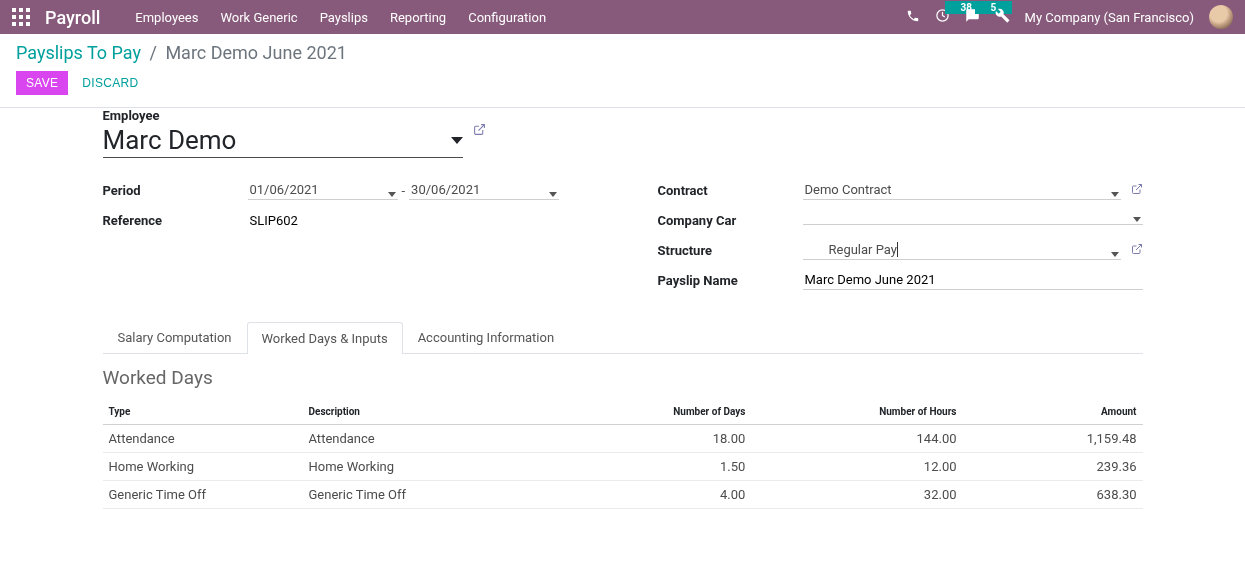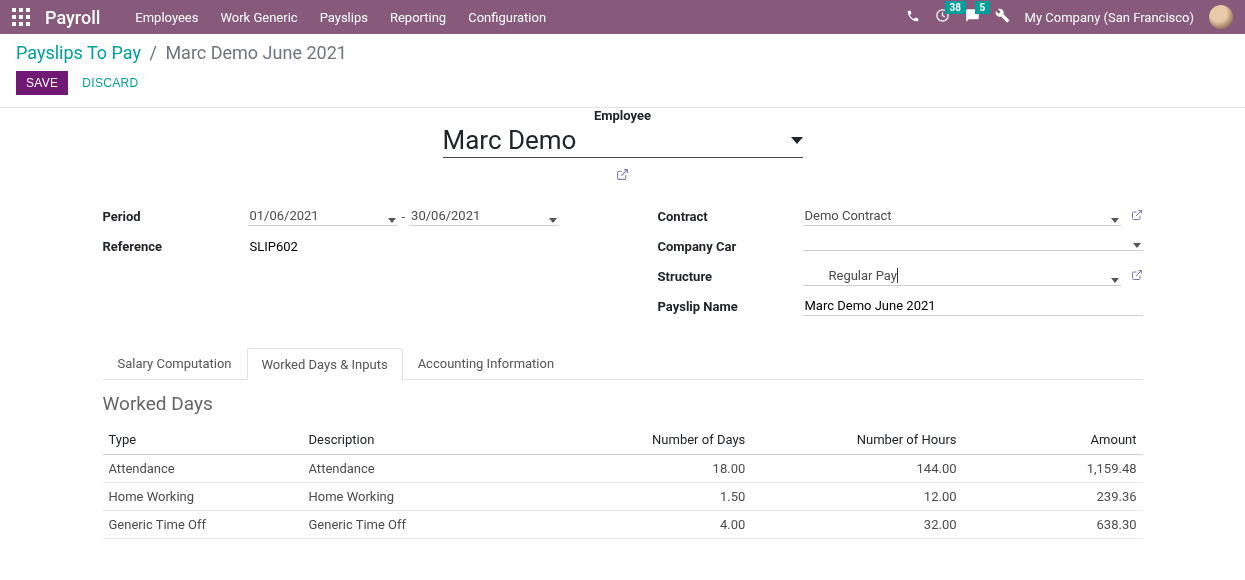--- a/index.html
+++ b/index.html
@@ -8,41 +8,41 @@
   
   .navbar { background: #875A7B; color: #fff; height: 34px; display: flex; align-items: center; padding: 0 12px; }
   .apps-icon { width: 18px; height: 18px; margin-right: 15px; cursor: pointer; }
   .apps-icon svg { fill: #fff; }
   .brand { font-size: 18px; font-weight: 500; margin-right: 35px; }
   .nav-menu { display: flex; gap: 22px; justify-content: space-between; }
   .nav-item { color: #fff; font-size: 13px; cursor: pointer; }
   .nav-spacer { flex: 1; }
   .nav-right { display: flex; align-items: center; gap: 15px; }
   .nav-right-icon { position: relative; cursor: pointer; color: #fff; }
-  .badge { position: absolute; top: -7px; left: 10px; background: #00A09D; color: #fff; font-size: 10px; font-weight: 700; padding: 1px 5px; border-radius: 0; }
+  .badge { position: absolute; top: -7px; left: 10px; background: #00A09D; color: #fff; font-size: 10px; font-weight: 700; padding: 1px 16px; border-radius: 0; }
   .company-name { font-size: 13px; }
   .avatar { width: 24px; height: 24px; border-radius: 50%; background: radial-gradient(circle at 40% 35%, #e8c9a8 40%, #b8957a 60%, #6b5540 90%); }
   
   
   .control-panel { padding: 8px 16px 12px; border-bottom: 1px solid #dee2e6; }
   .breadcrumb { font-size: 18px; margin-bottom: 8px; }
   .breadcrumb .bc-link { color: #00A09D; cursor: pointer; }
   .breadcrumb .bc-sep { color: #6c757d; margin: 0 4px; }
   .breadcrumb .bc-current { color: #6c757d; }
   .action-buttons { display: flex; gap: 4px; }
-  .btn-save { background: #701a75; color: #fff; border: none; padding: 5px 10px; font-size: 12px; font-weight: 500; cursor: pointer; text-transform: uppercase; letter-spacing: .3px; }
+  .btn-save { background: #d946ef; color: #fff; border: none; padding: 5px 10px; font-size: 12px; font-weight: 500; cursor: pointer; text-transform: uppercase; letter-spacing: .3px; }
   .btn-discard { background: transparent; color: #00A09D; border: none; padding: 5px 10px; font-size: 12px; font-weight: 500; cursor: pointer; text-transform: uppercase; letter-spacing: .3px; }
   
   
   .form-container { display: flex; justify-content: center; }
   .form-sheet { width: 1080px; padding: 0 20px 20px; }
   
-  .field-label-top { font-size: 13px; font-weight: 700; color: #212529; text-align: center; }
+  .field-label-top { font-size: 13px; font-weight: 700; color: #212529; }
   .employee-row { margin-bottom: 18px; }
-  .employee-input-wrap { display: flex; align-items: center; gap: 10px; flex-direction: column; }
+  .employee-input-wrap { display: flex; align-items: flex-start; gap: 10px; }
   .employee-input { display: flex; align-items: center; justify-content: space-between; width: 360px; border-bottom: 1px solid #4c4c4c; padding: 2px 0; }
   .employee-name { font-size: 26px; color: #212529; }
   .caret-down { width: 0; height: 0; border-left: 6px solid transparent; border-right: 6px solid transparent; border-top: 7px solid #212529; }
   .caret-down.small { border-left-width: 4px; border-right-width: 4px; border-top-width: 5px; border-top-color: #555; }
   .external-link { color: #7C7BAD; cursor: pointer; font-size: 13px; }
   
   .form-columns { display: flex; gap: 70px; margin-bottom: 25px; }
   .form-col { flex: 1; }
   .form-row { display: flex; align-items: center; min-height: 28px; margin-bottom: 2px; }
   .fr-label { width: 145px; font-size: 13px; font-weight: 700; color: #212529; }
@@ -56,21 +56,21 @@
   .cursor-line { border-right: 1px solid #333; padding-right: 0; margin-left: 24px; }
   
   
   .tabs { display: flex; border-bottom: 1px solid #dee2e6; margin-bottom: 12px; }
   .tab { padding: 8px 14px; font-size: 13px; color: #555; cursor: pointer; border: 1px solid transparent; border-bottom: none; }
   .tab.active { color: #555; border-color: #dee2e6; background: #fff; position: relative; top: 1px; border-radius: 3px 3px 0 0; }
   
   .section-title { font-size: 19px; color: #666; margin-bottom: 10px; }
   
   table.data-table { width: 100%; border-collapse: collapse; }
-  table.data-table th { text-align: left; font-size: 13px; font-weight: 400; color: #212529; padding: 7px 6px; border-bottom: 1px solid #d0d0d0; }
+  table.data-table th { text-align: left; font-size: 10px; font-weight: 700; color: #212529; padding: 7px 6px; border-bottom: 1px solid #d0d0d0; }
   table.data-table th.num, table.data-table td.num { text-align: right; }
   table.data-table td { font-size: 13px; padding: 6px 6px; border-bottom: 1px solid #eaeaea; color: #4c4c4c; }
   table.data-table tr.total-row td { font-weight: 700; border-bottom: none; border-top: 2px solid #d0d0d0; padding-top: 14px; }
   .spacer-row td { height: 20px; border: none !important; }
 </style>
 </head>
 <body>
 
 <div class="navbar">
   <span class="apps-icon">

